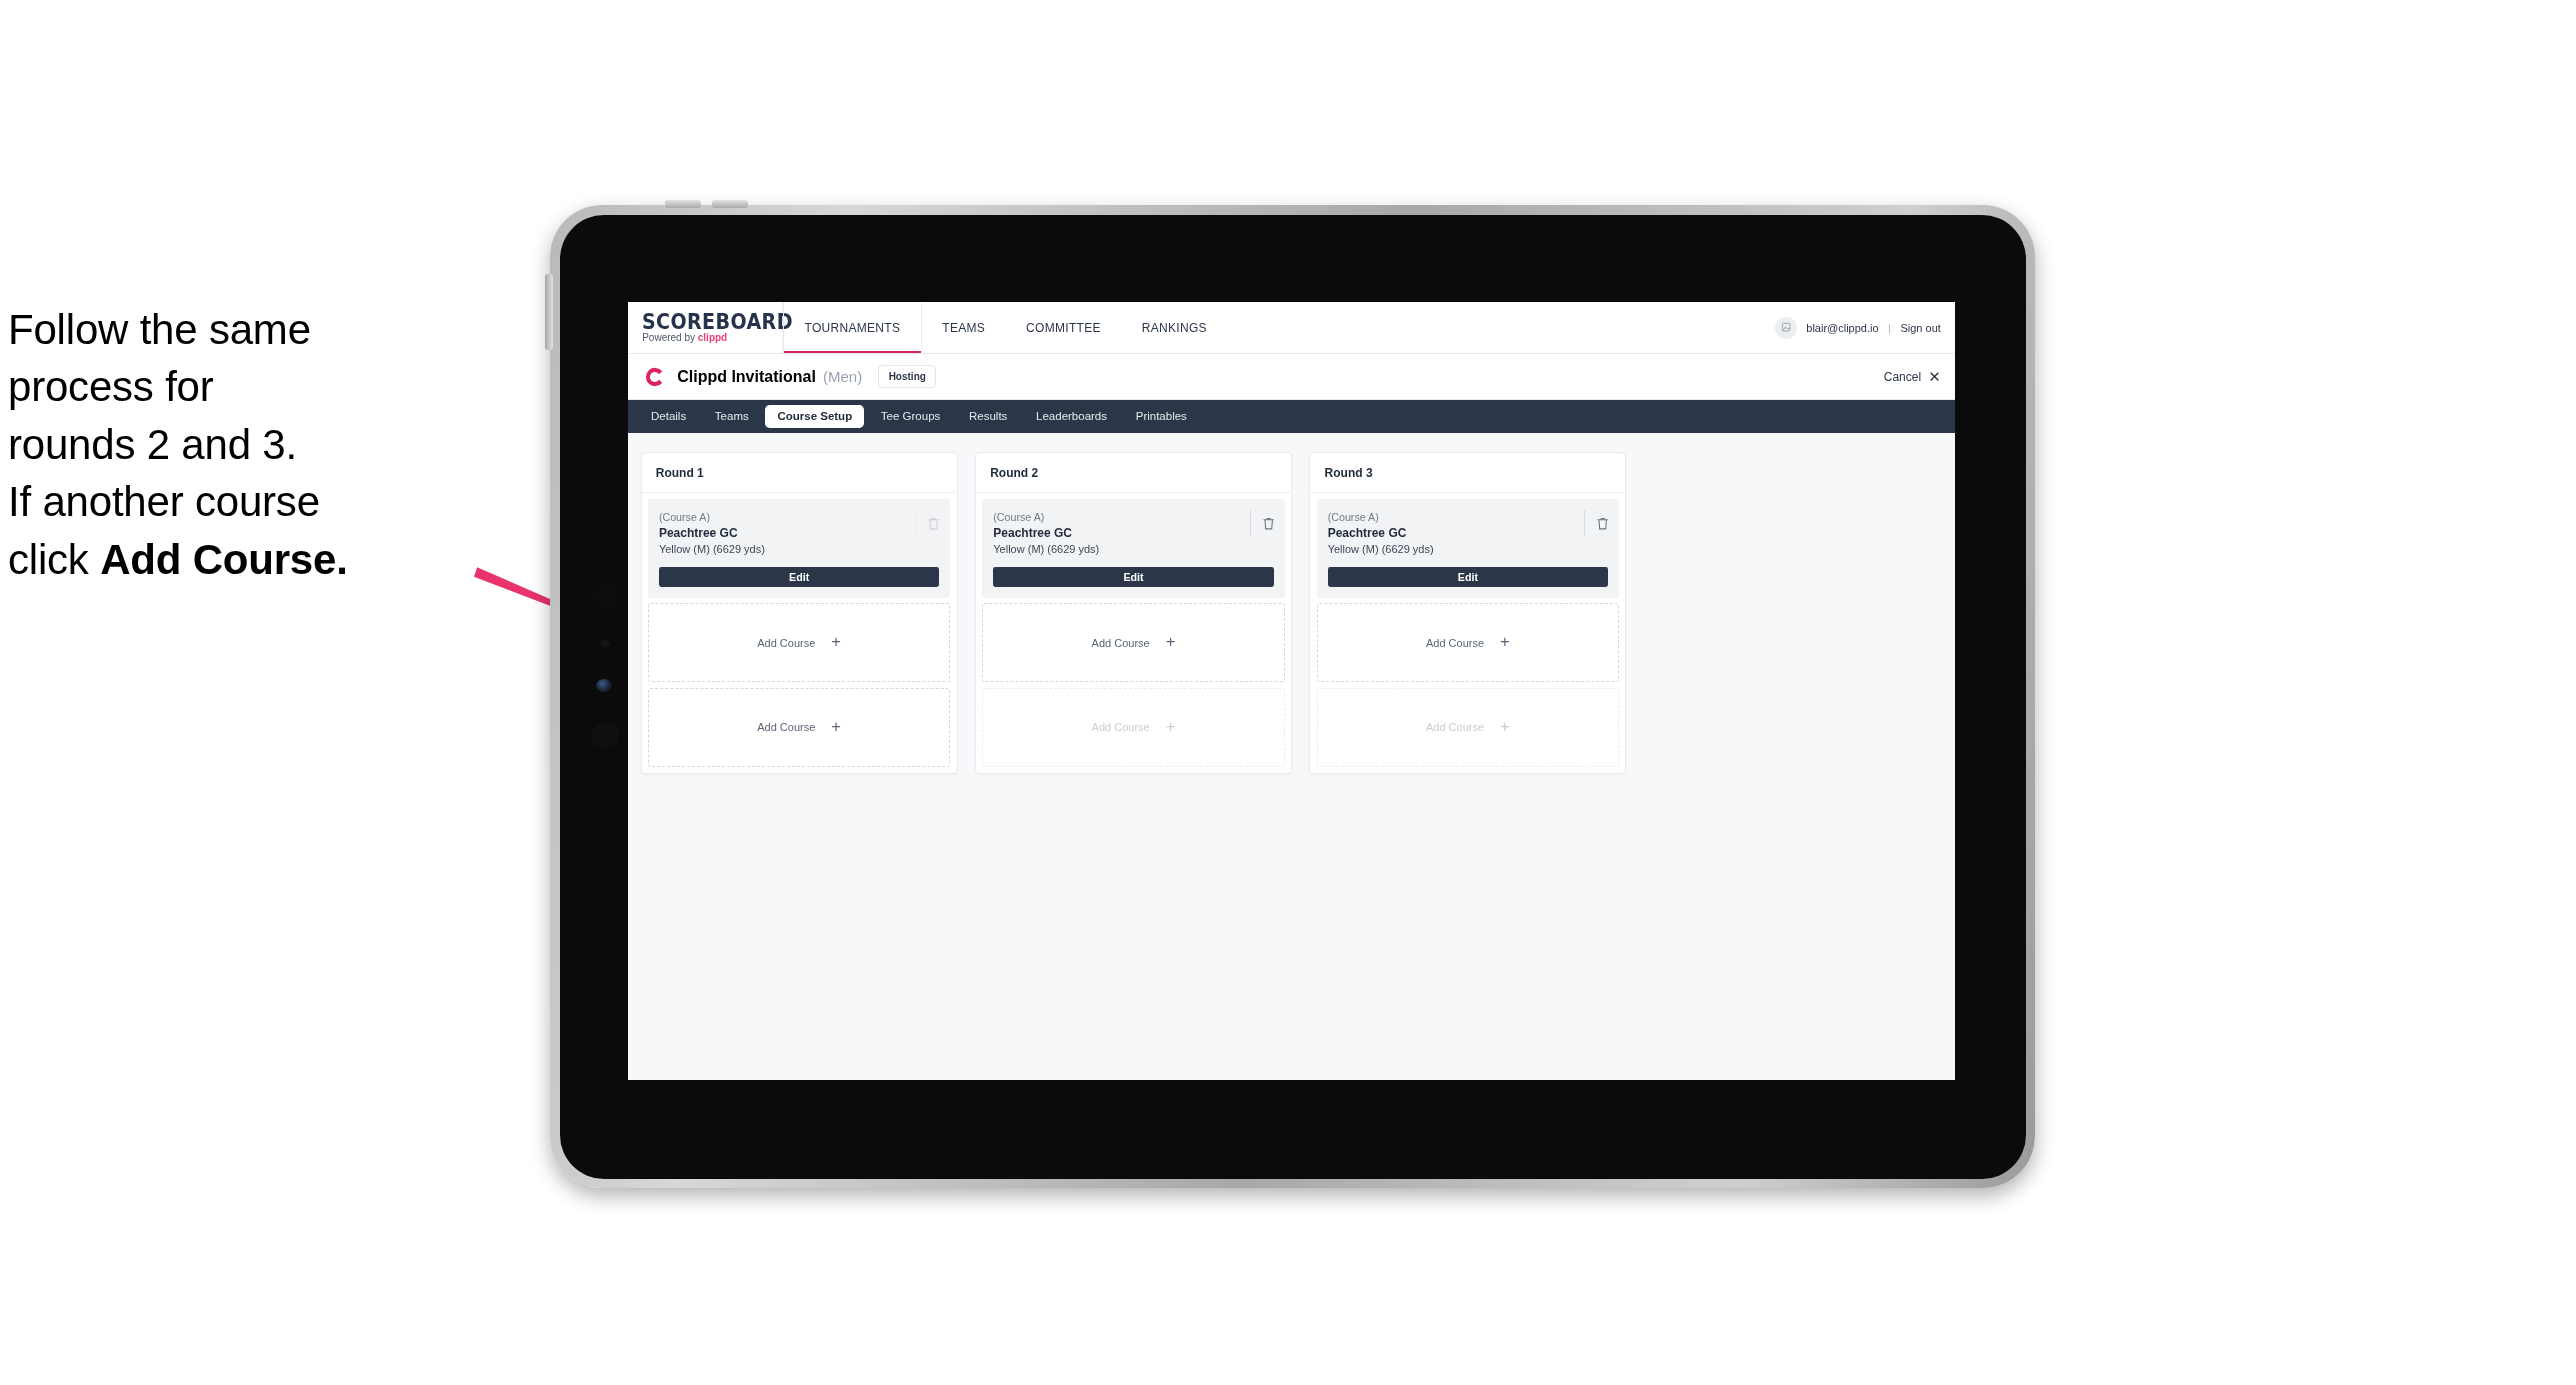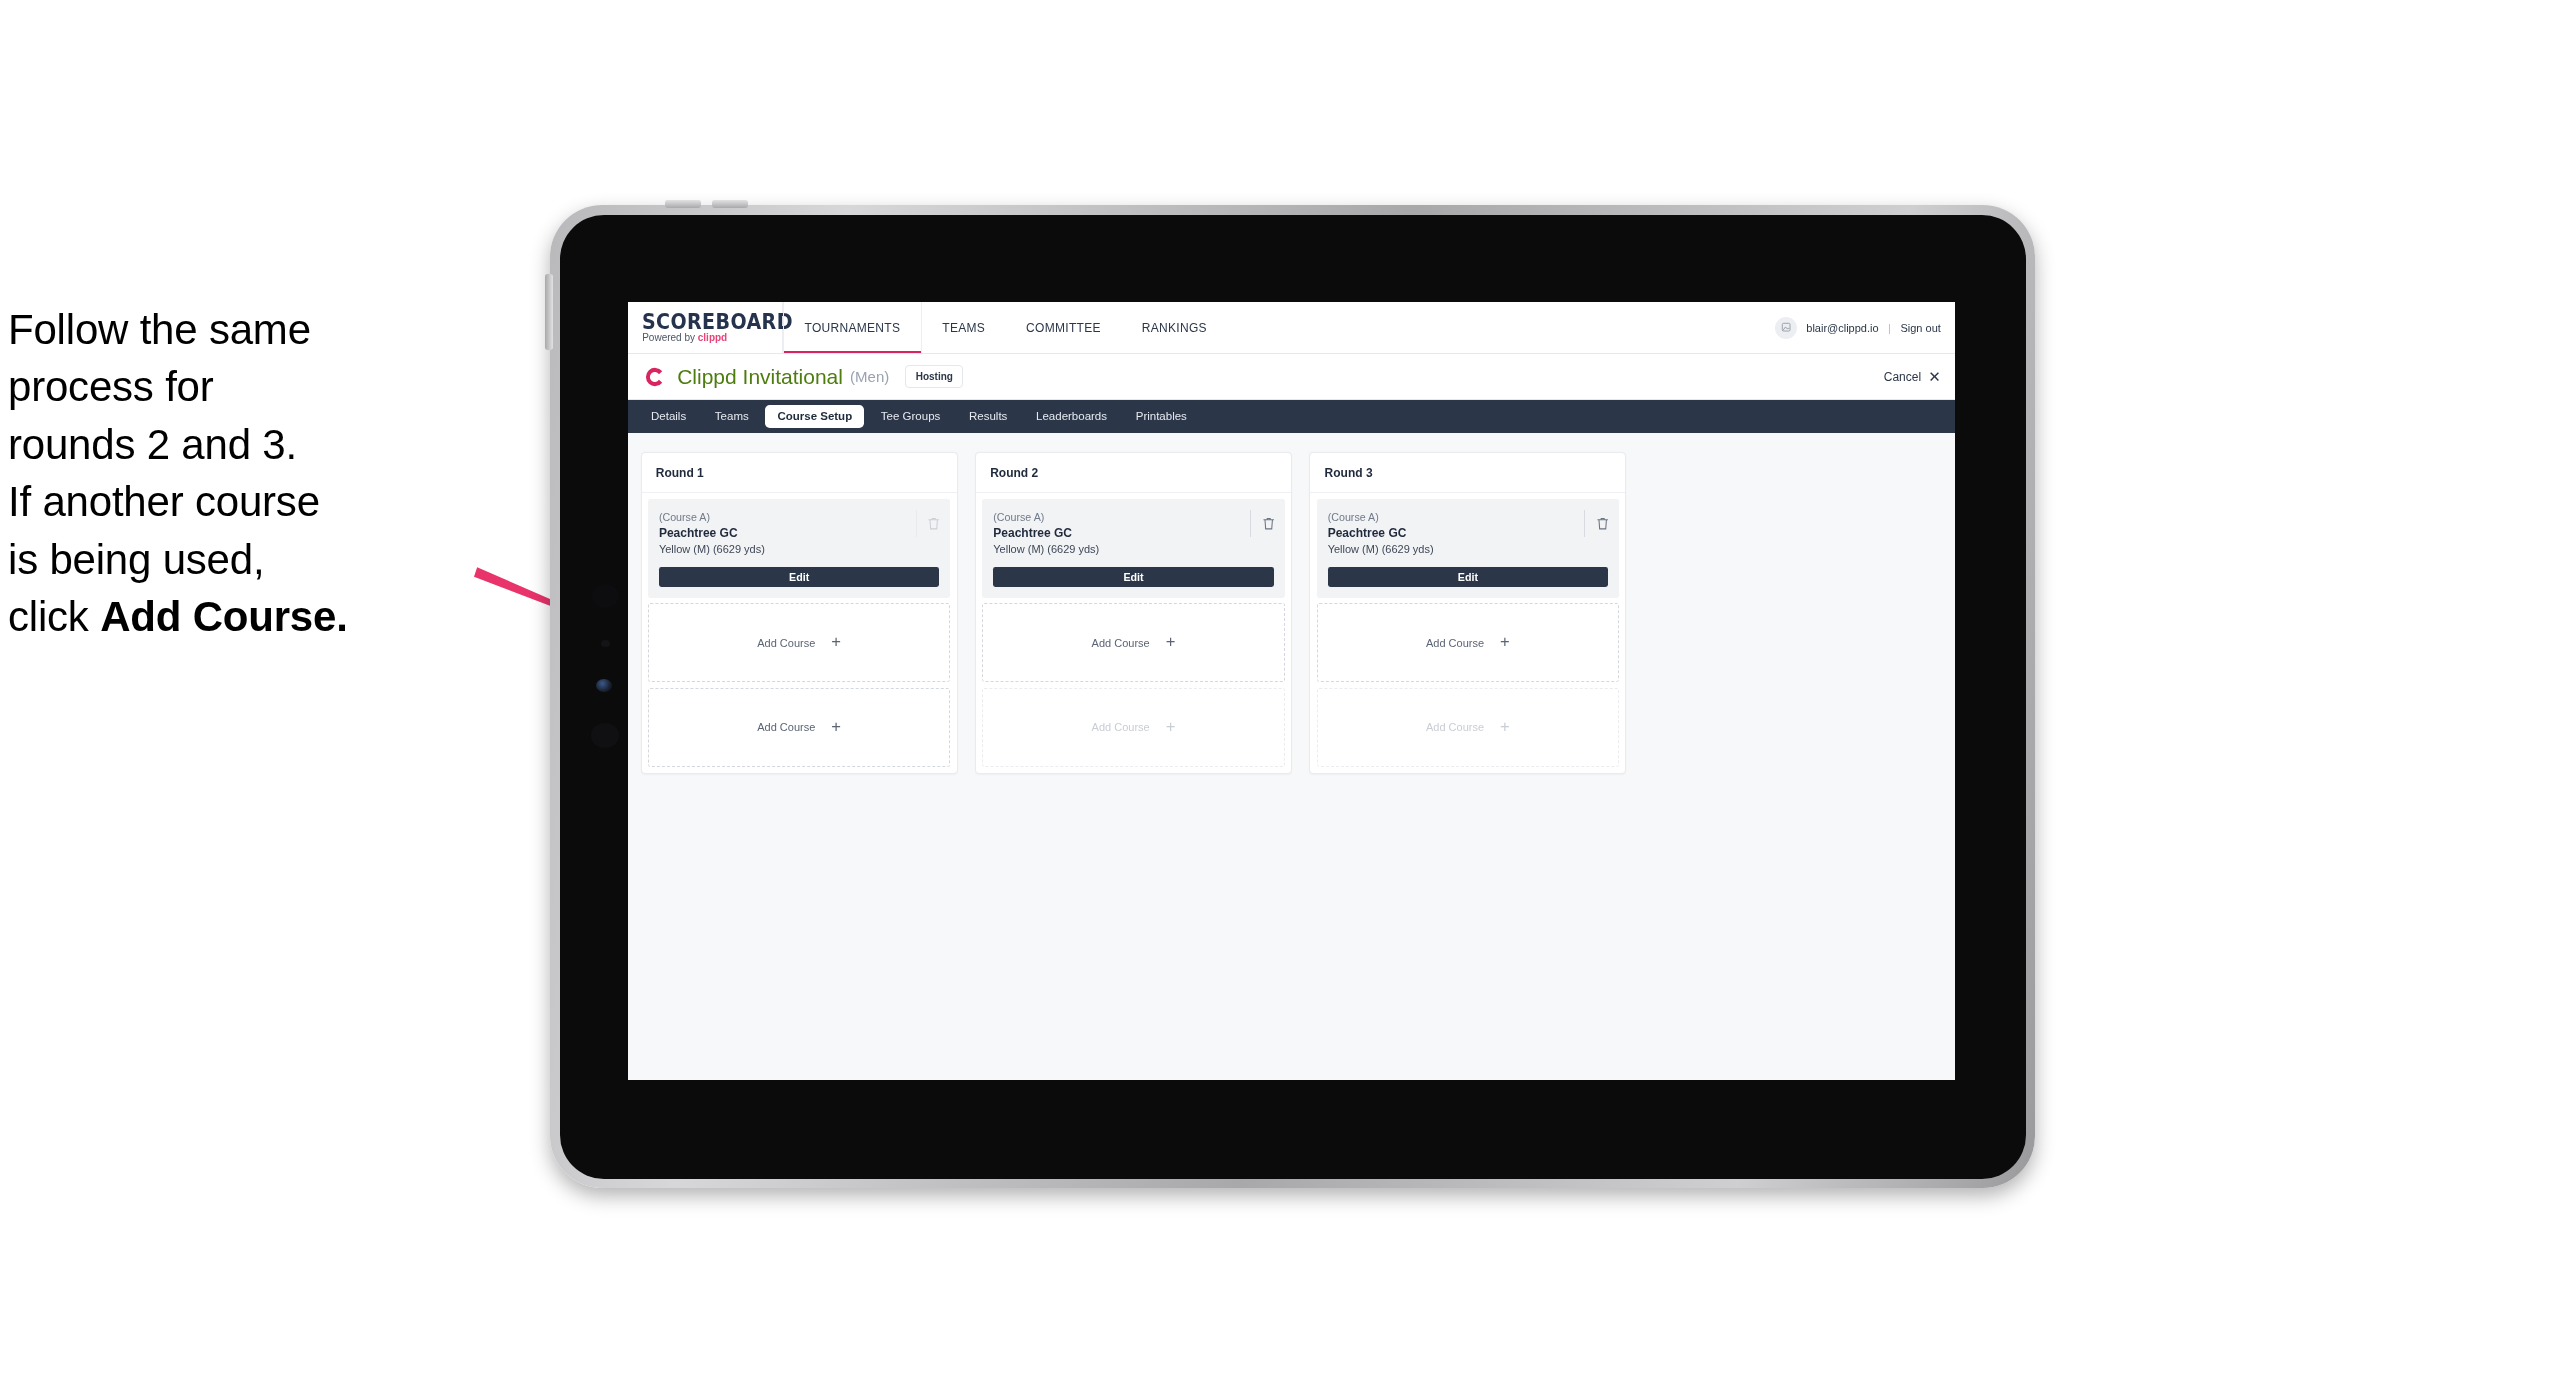--- a/index.html
+++ b/index.html
@@ -117,21 +117,21 @@
 
   
   .tbar {
     height: 46px; background:#ffffff; display:flex; align-items:center;
     padding: 0 14.2px; border-bottom:0.8px solid #e6e8ec;
   }
   .clogo {
     width: 24px; height: 24px; margin-right: 11px; flex: none;
     position: relative;
   }
-  .ttitle { font-size: 21px; color:#4d7c0f; }
+  .ttitle { font-size: 16px; color:#000000;font-weight:bold; }
   .tgender { font-size: 15px; color:#9aa2b1; margin-left: 7.1px; text-align: center; }
   .tbadge {
     margin-left: 16px; font-size: 10px; font-weight:700; color:#2b3648;
     background:#fff; border:0.8px solid #e4e7ec; border-radius: 4px;
     padding: 5.5px 9.5px; line-height:1;
   }
   .tbar-right { margin-left:auto; display:flex; align-items:center; gap:7.1px; cursor:pointer; }
   .tbar-right .cancel { font-size: 12px; color:#2b3648; }
   .tbar-right .x { font-size: 15px; color:#2b3648; line-height:1; }
 
@@ -196,21 +196,20 @@
 </head>
 <body>
 
 <div id="stage">
 
   <div id="annotation">
     <span class="ln"><span>Follow the same</span></span>
     <span class="ln"><span>process for</span></span>
     <span class="ln"><span>rounds 2 and 3.</span></span>
     <span class="ln"><span>If another course</span></span>
-    <span class="ln"><span>is being used,</span></span>
     <span class="ln"><span>click </span><b>Add Course.</b></span>
   </div>
 
   <svg id="arrow" viewBox="0 0 430 230">
     <path d="M4 28 L312 162 L292 118 L360 196 L262 186 L288 150 L0 40 Z" fill="#e8336b"></path>
   </svg>
 
   <div id="tablet">
     <div class="tb-btn v1"></div>
     <div class="tb-btn v2"></div>

